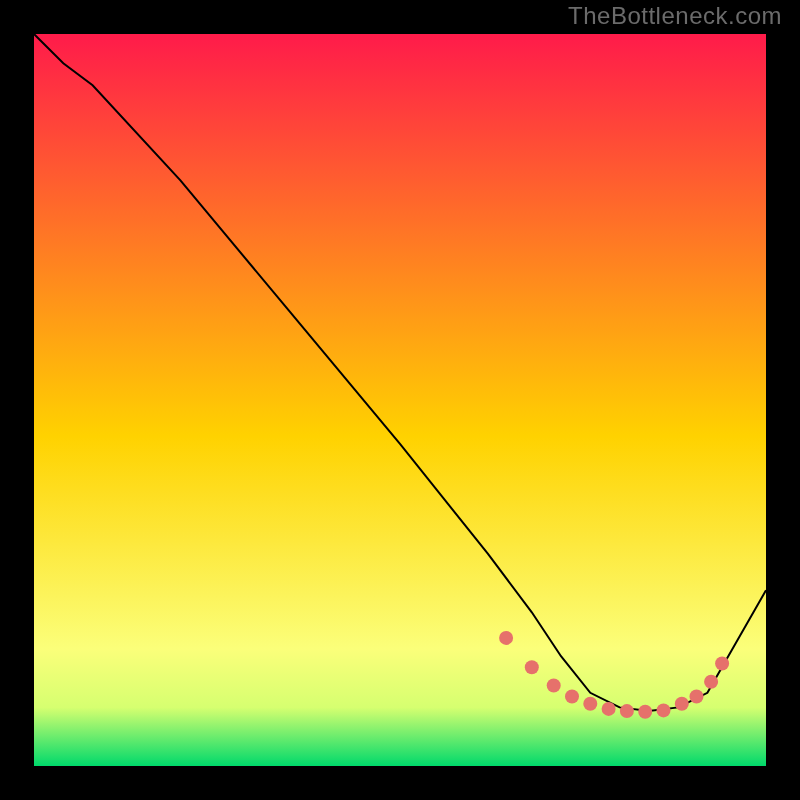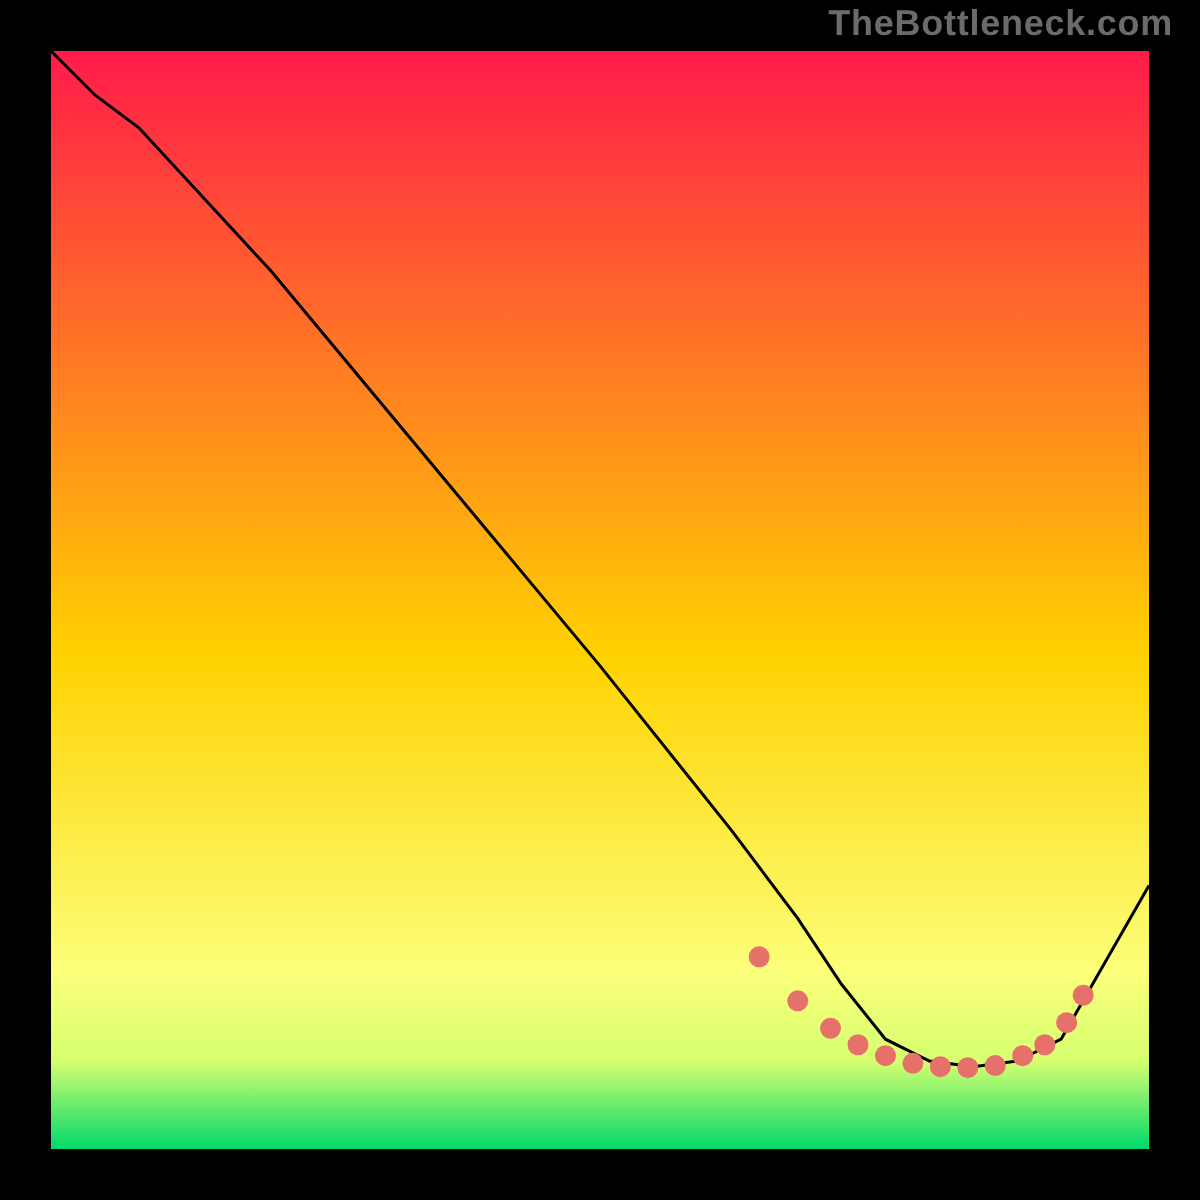--- a/index.html
+++ b/index.html
@@ -17,21 +17,21 @@
     height: 800px;
     background: #000;
   }
   .watermark {
     position: absolute;
     top: 2px;
     right: 18px;
     color: #6b6b6b;
     font-size: 24px;
     letter-spacing: 0.5px;
-    font-weight: 700;
+    font-weight: 400;
     user-select: none;
   }
   .plot {
     position: absolute;
     left: 34px;
     top: 34px;
     width: 732px;
     height: 732px;
   }
   .plot svg {

